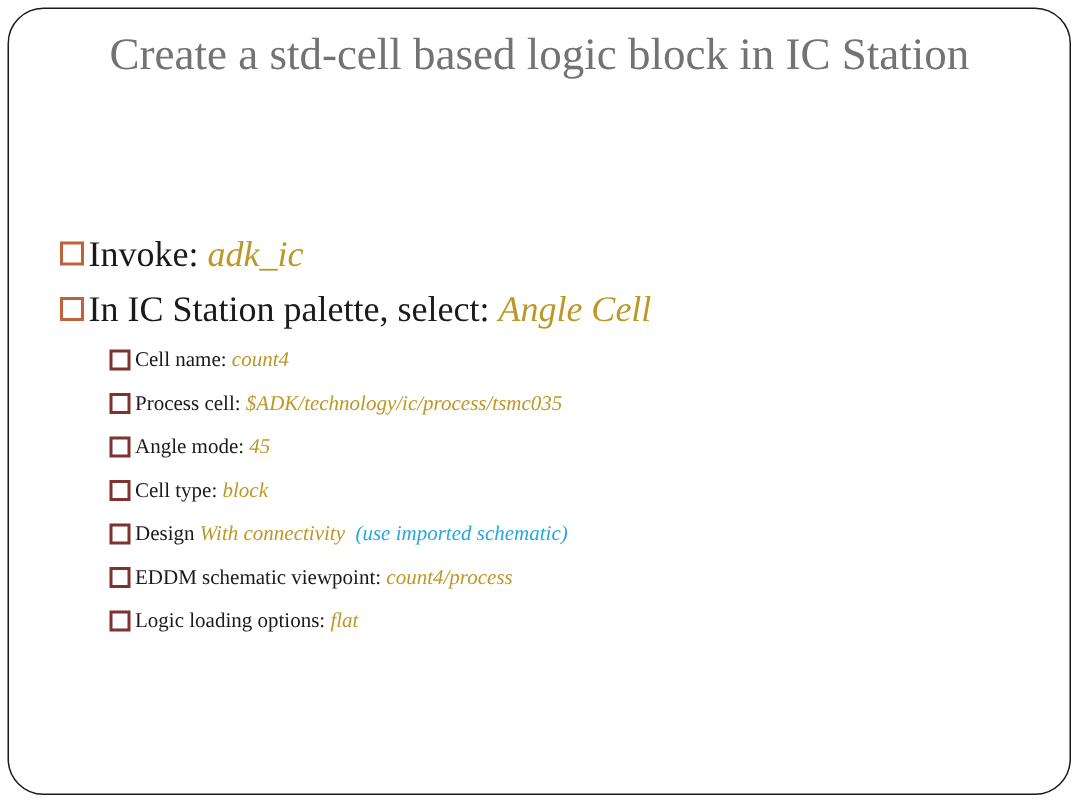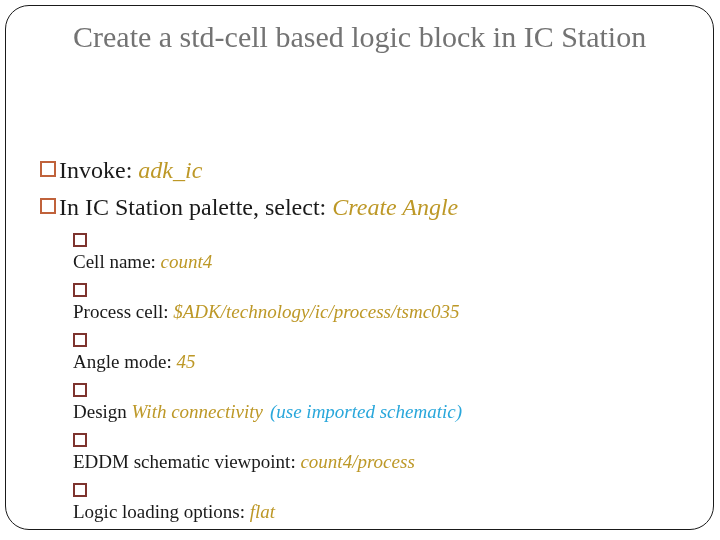--- a/index.html
+++ b/index.html
@@ -49,25 +49,24 @@
   .item .content {
     flex: 1 1 auto;
     min-width: 0;
   }
   .item.l1 {
     font-size: 24px;
     line-height: 37px;
     color: var(--c-text, #1a1a1a);
   }
   .item.l2 {
-    font-size: 19px;
+    font-size: 14px;
     line-height: 29px;
     padding-left: 33px;
     color: var(--c-text, #1a1a1a);
-    flex-direction: column;
   }
   .bullet {
     flex: 0 0 auto;
     display: inline-block;
     background: transparent;
   }
   .bullet.b1 {
     width: 12px;
     height: 12px;
     border: 2px solid var(--c-bullet1, #C0623B);
@@ -91,33 +90,37 @@
 <div class="slide">
   <div class="frame"></div>
   <div class="title">Create a std-cell based logic block in IC Station</div>
   <div class="bullet-list">
       <div class="item l1">
         <span class="bullet b1"></span>
         <span class="content"><span class="seg-plain">Invoke: </span><span class="seg-value">adk_ic</span></span>
       </div>
       <div class="item l1">
         <span class="bullet b1"></span>
-        <span class="content"><span class="seg-plain">In IC Station palette, select: </span><span class="seg-value">Create Angle</span></span>
+        <span class="content"><span class="seg-plain">In IC Station palette, select: </span><span class="seg-value">Angle Cell</span></span>
       </div>
       <div class="item l2">
         <span class="bullet b2"></span>
         <span class="content"><span class="seg-plain">Cell name: </span><span class="seg-value">count4</span></span>
       </div>
       <div class="item l2">
         <span class="bullet b2"></span>
         <span class="content"><span class="seg-plain">Process cell: </span><span class="seg-value">$ADK/technology/ic/process/tsmc035</span></span>
       </div>
       <div class="item l2">
         <span class="bullet b2"></span>
         <span class="content"><span class="seg-plain">Angle mode: </span><span class="seg-value">45</span></span>
+      </div>
+      <div class="item l2">
+        <span class="bullet b2"></span>
+        <span class="content"><span class="seg-plain">Cell type: </span><span class="seg-value">block</span></span>
       </div>
       <div class="item l2">
         <span class="bullet b2"></span>
         <span class="content"><span class="seg-plain">Design </span><span class="seg-value">With connectivity</span><span class="seg-note">(use imported schematic)</span></span>
       </div>
       <div class="item l2">
         <span class="bullet b2"></span>
         <span class="content"><span class="seg-plain">EDDM schematic viewpoint: </span><span class="seg-value">count4/process</span></span>
       </div>
       <div class="item l2">

